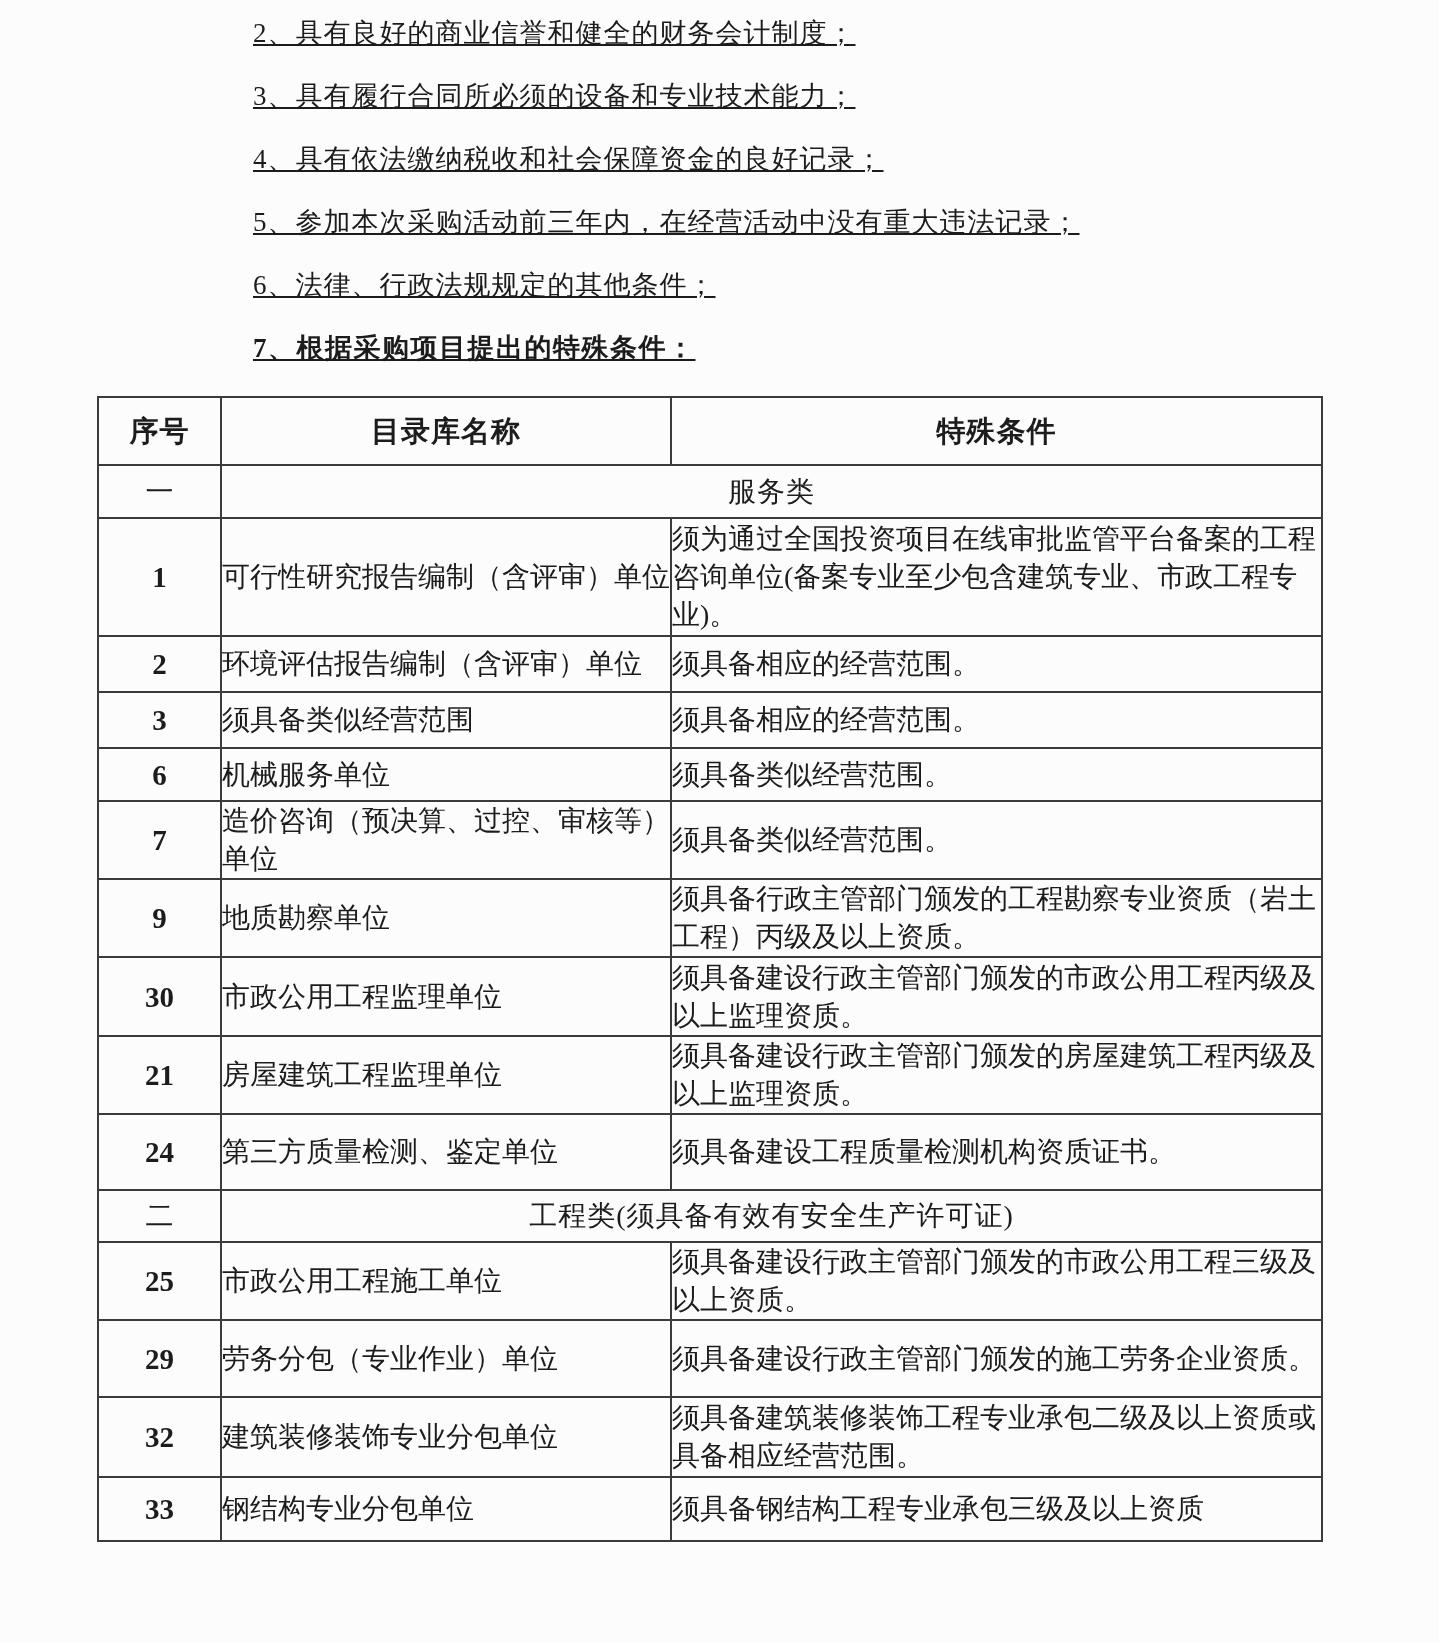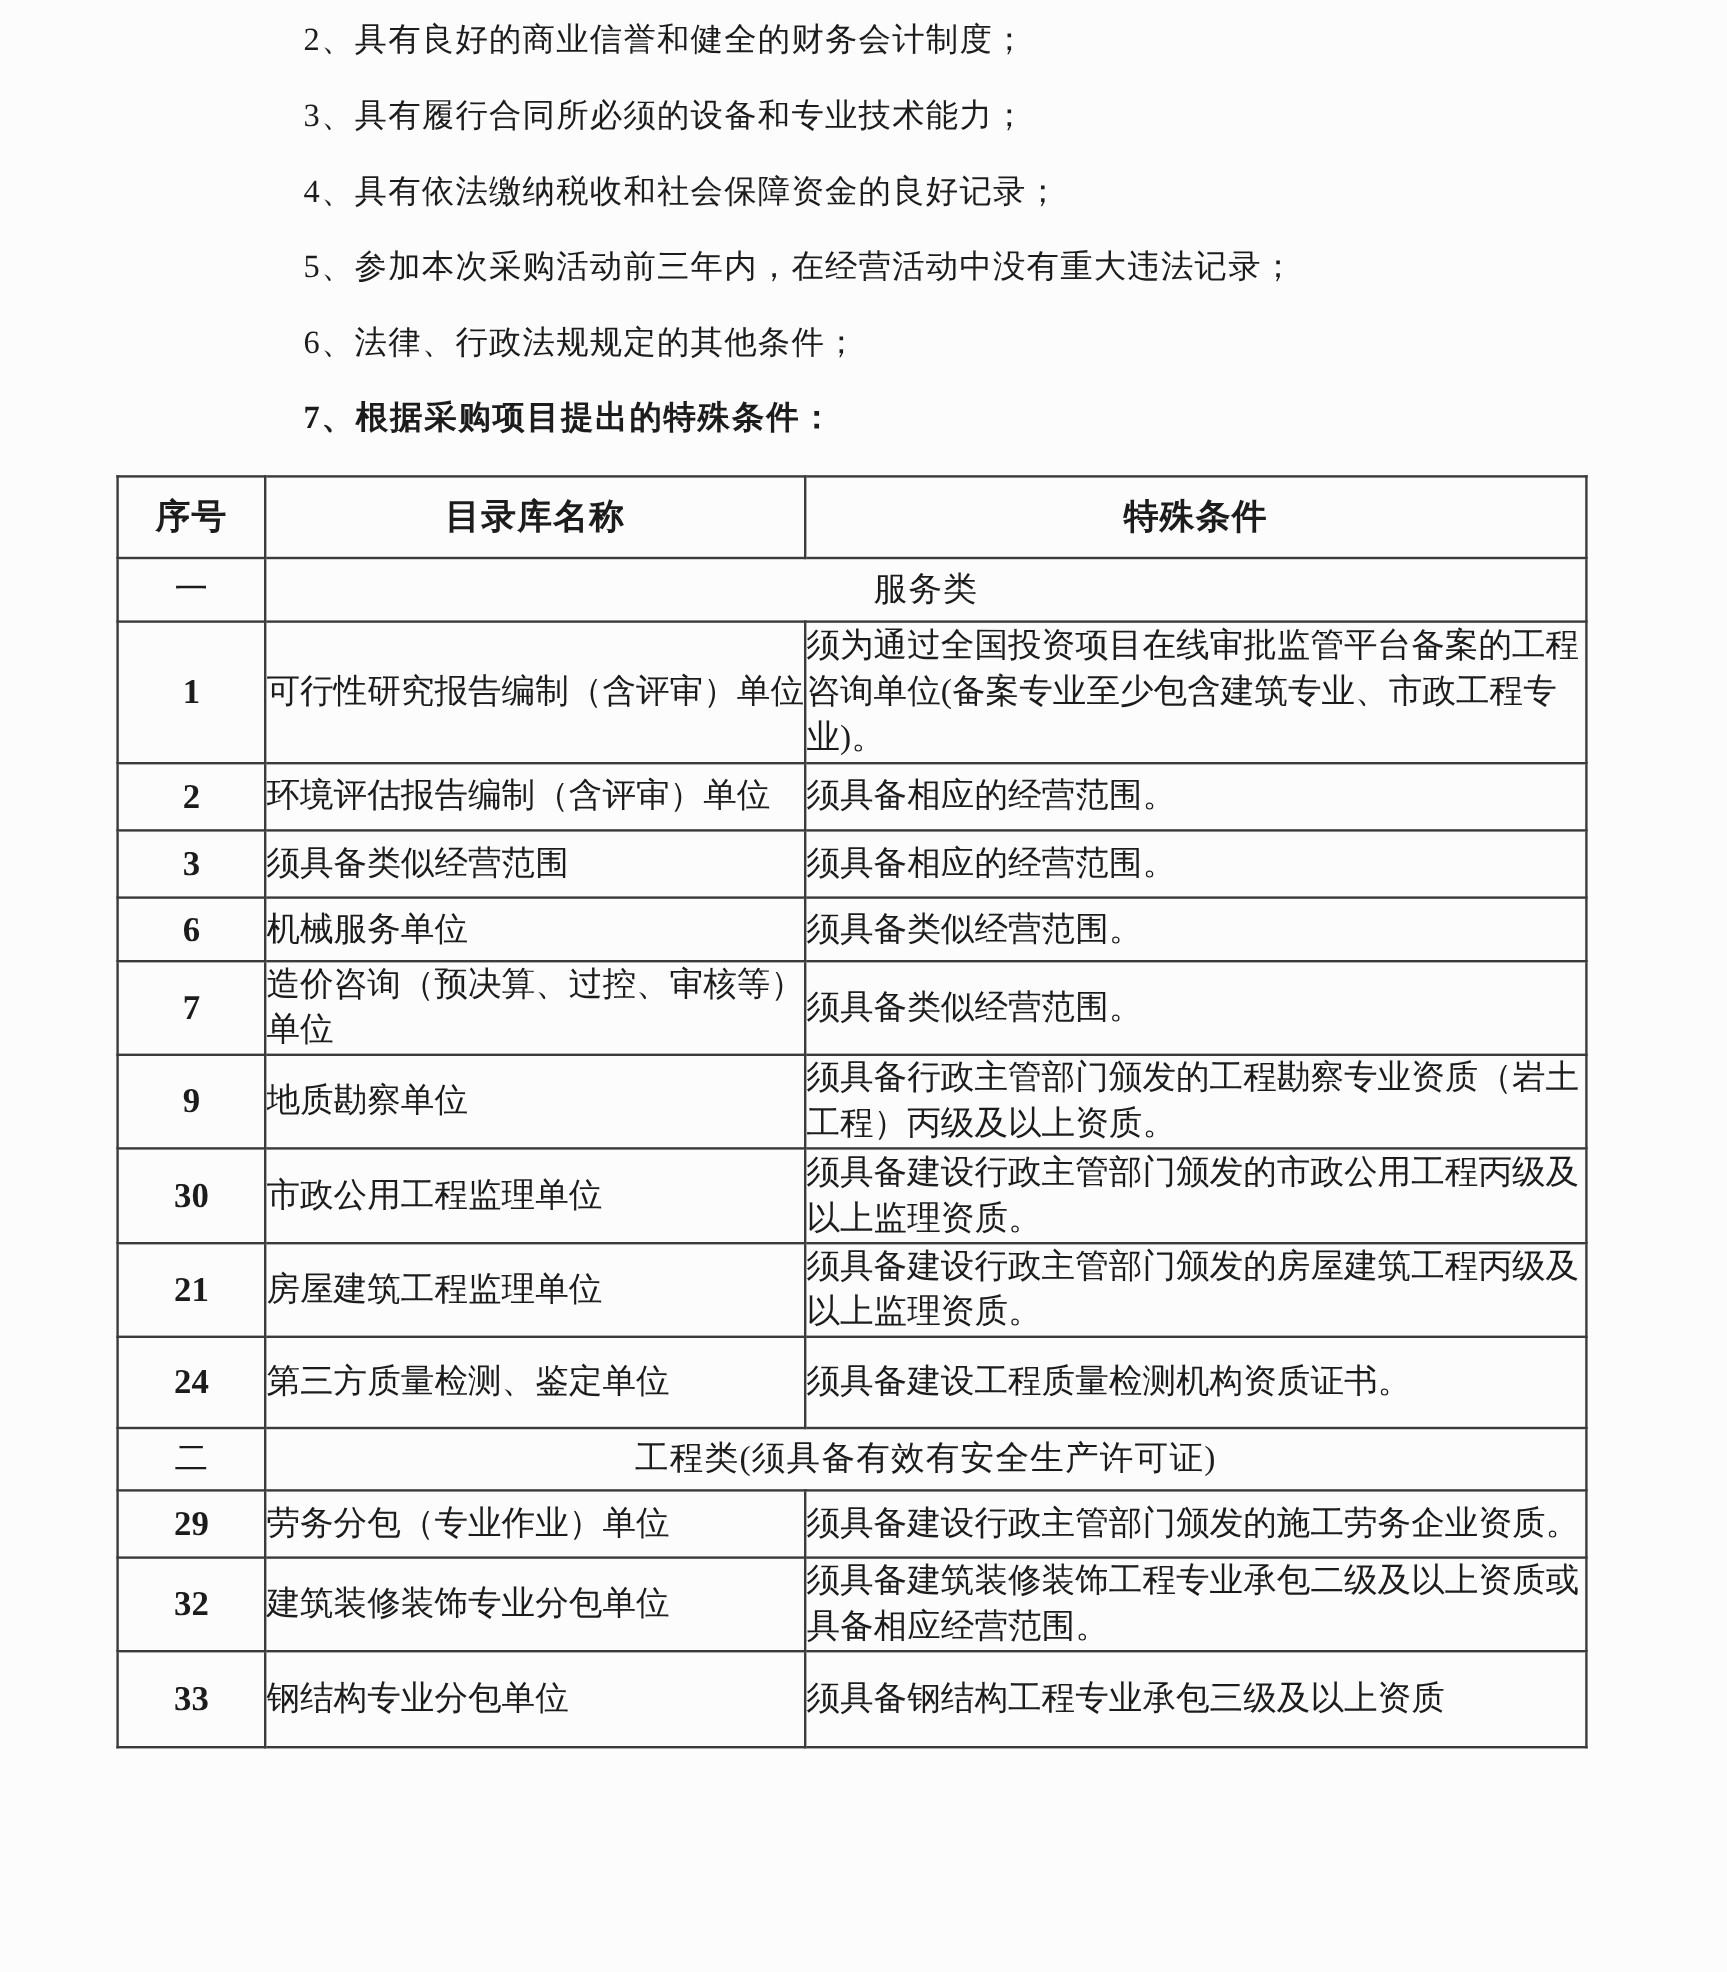--- a/index.html
+++ b/index.html
@@ -7,20 +7,21 @@
     width:1439px;height:1643px;
     background:#fcfcfc;
     color:#1c1c1c;
     font-family:"Liberation Serif","DejaVu Serif",serif;
     overflow:hidden;
     position:relative;
   }
   
   .cond-list{
     padding:18px 40px 0 253px;
+    text-decoration:underline;
   }
   .cond-item{
     font-size:27px;
     letter-spacing:1px;
     line-height:30px;
     height:30px;
     margin-bottom:33px;
     white-space:nowrap;
   }
   .cond-item.bold{font-weight:bold;letter-spacing:1.5px;}
@@ -157,20 +158,25 @@
       <tr>
         <td class="col-no">24</td>
         <td class="col-name">第三方质量检测、鉴定单位</td>
         <td class="col-cond">须具备建设工程质量检测机构资质证书。</td>
       </tr>
       <tr>
         <td class="col-no section-no">二</td>
         <td colspan="2" class="section-cell">工程类(须具备有效有安全生产许可证)</td>
       </tr>
       <tr>
+        <td class="col-no">25</td>
+        <td class="col-name">市政公用工程施工单位</td>
+        <td class="col-cond">须具备建设行政主管部门颁发的市政公用工程三级及以上资质。</td>
+      </tr>
+      <tr>
         <td class="col-no">29</td>
         <td class="col-name">劳务分包（专业作业）单位</td>
         <td class="col-cond">须具备建设行政主管部门颁发的施工劳务企业资质。</td>
       </tr>
       <tr>
         <td class="col-no">32</td>
         <td class="col-name">建筑装修装饰专业分包单位</td>
         <td class="col-cond">须具备建筑装修装饰工程专业承包二级及以上资质或具备相应经营范围。</td>
       </tr>
       <tr>

